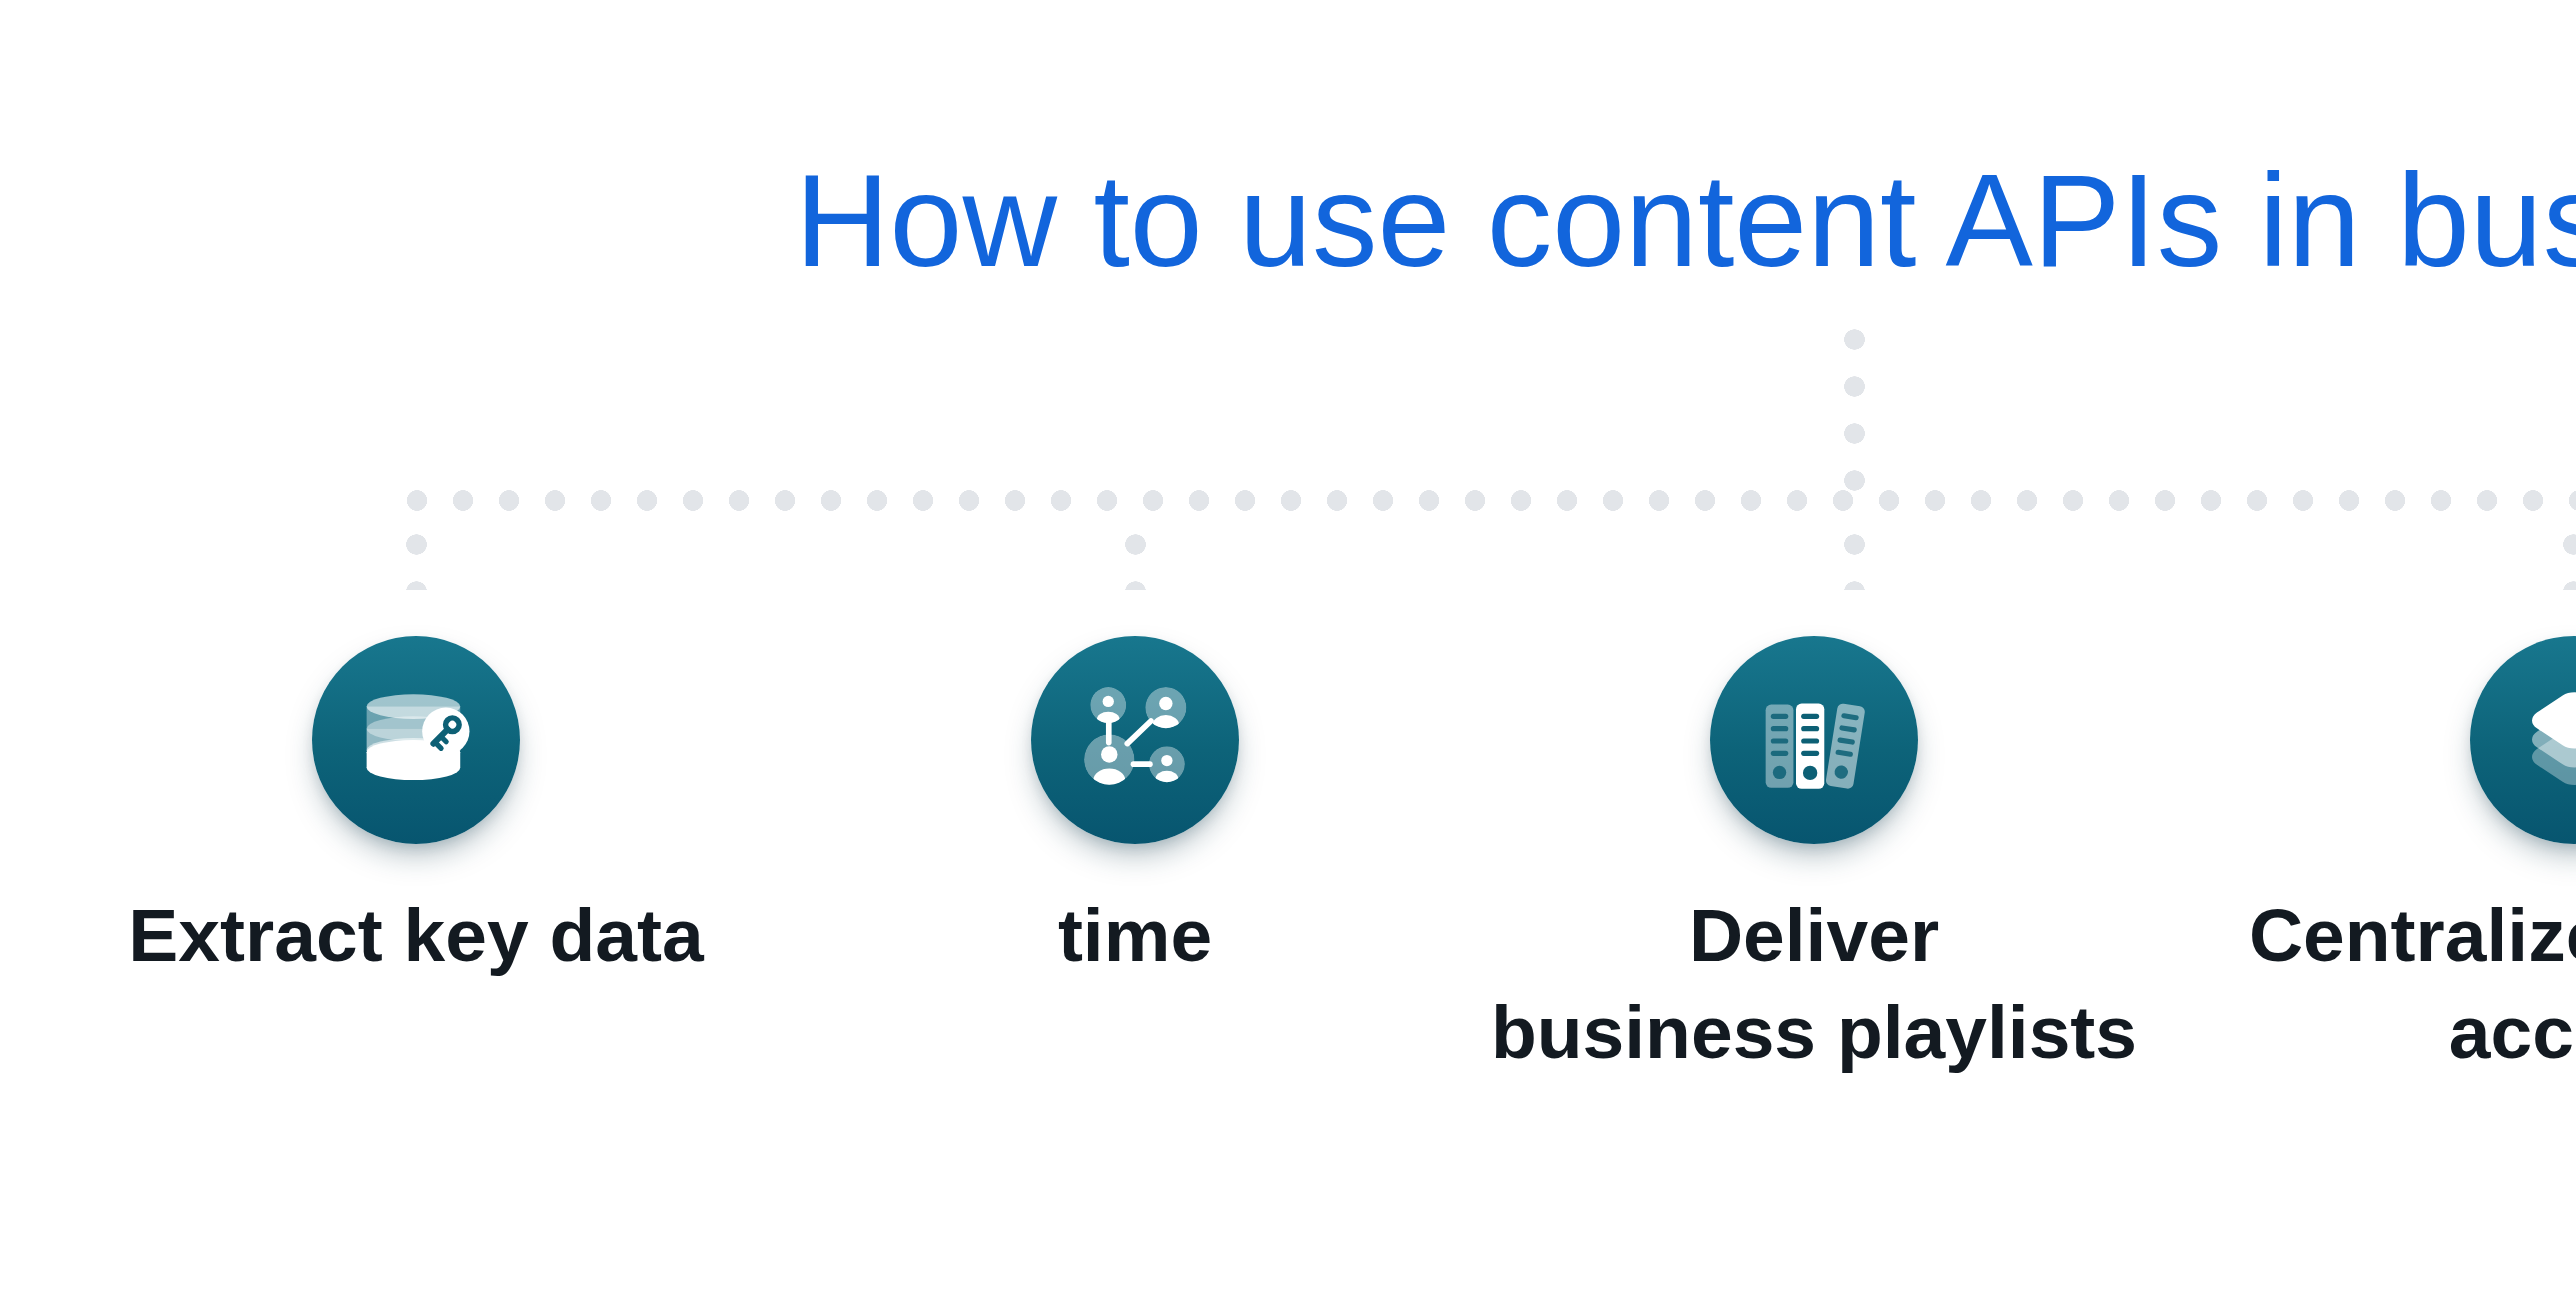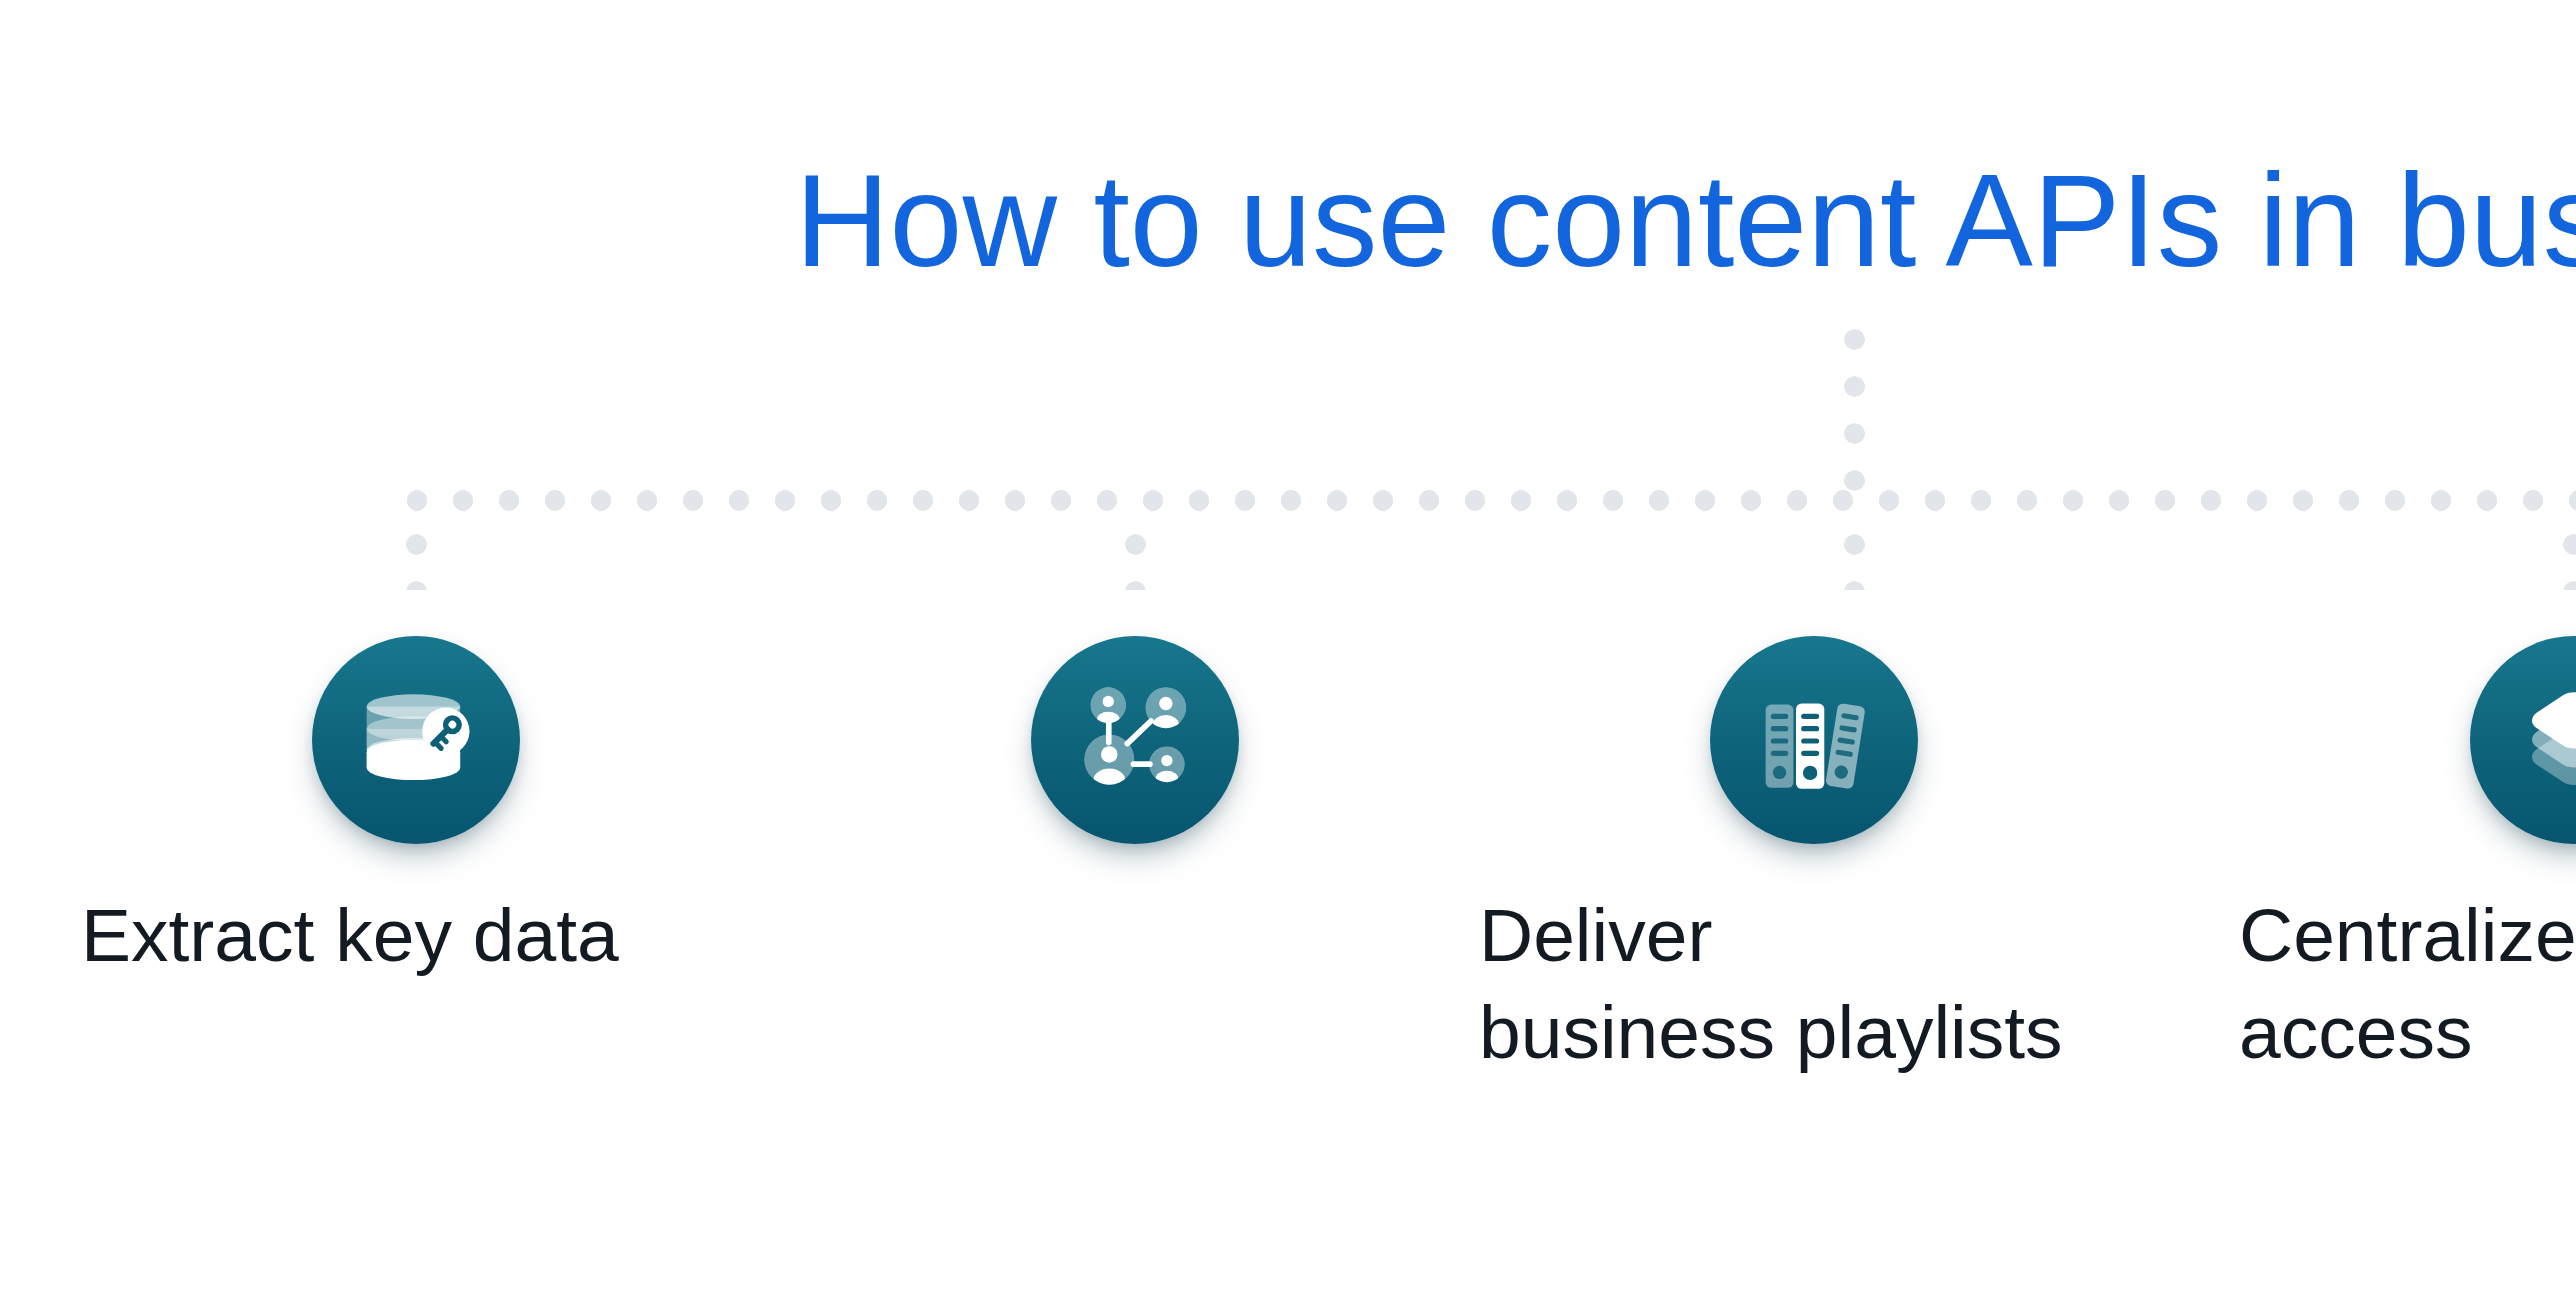--- a/index.html
+++ b/index.html
@@ -47,22 +47,22 @@
   .circle{
     width:208px;height:208px;border-radius:50%;
     margin:0 auto;
     background:linear-gradient(180deg, var(--icon-top,#18778e) 0%, #0d6379 55%, var(--icon-bottom,#07556f) 100%);
     box-shadow:0 15.5px 31px -6.2px rgba(16,56,74,.35), 0 5.2px 12.4px -3.1px rgba(16,56,74,.15);
     display:flex;align-items:center;justify-content:center;
   }
   .circle svg{width:108px;height:108px;display:block;}
   .label{
     margin-top:43px;
-    text-align:left;
-    font-size:75px;line-height:97px;font-weight:400;
+    text-align:center;
+    font-size:75px;line-height:97px;font-weight:700;
     color:var(--label-dark,#131a21);
   }
   .label-line{display:block;}
   .label-line:empty{display:none;}
 </style>
 </head>
 <body>
 
 <div id="canvas">
 
@@ -145,20 +145,21 @@
           <ellipse cx="55" cy="183" rx="31" ry="22.5" fill="#ffffff"></ellipse>
         </g>
         <g clip-path="url(#i2d)">
           <circle cx="167" cy="152" r="35" fill="rgba(255,255,255,0.38)"></circle>
           <circle cx="167" cy="145" r="11" fill="#ffffff"></circle>
           <ellipse cx="167" cy="181" rx="22.4" ry="16" fill="#ffffff"></ellipse>
         </g>
       </svg>
     </div>
     <div class="label">
+      <span class="label-line">time</span>
 
     </div>
   </div>
 
   <div class="item" style="left:1479px;">
     <div class="circle">
       <svg viewBox="0 0 210 210">
 
         <g>
           <rect x="11" y="36" width="54" height="162" rx="11" fill="rgba(255,255,255,0.42)"></rect>

